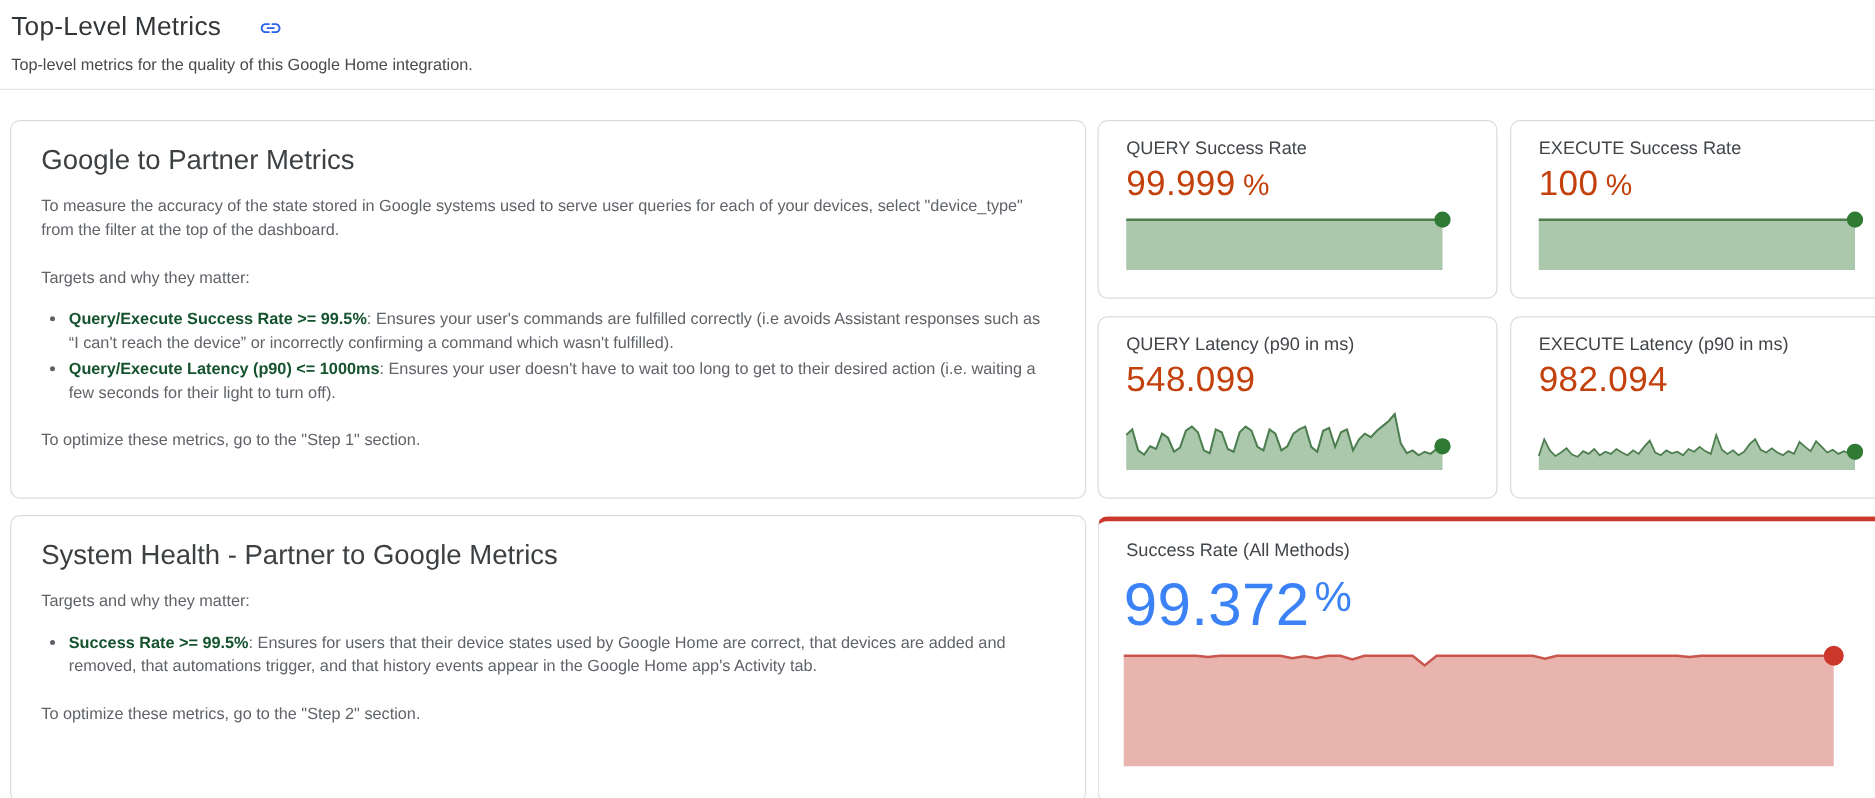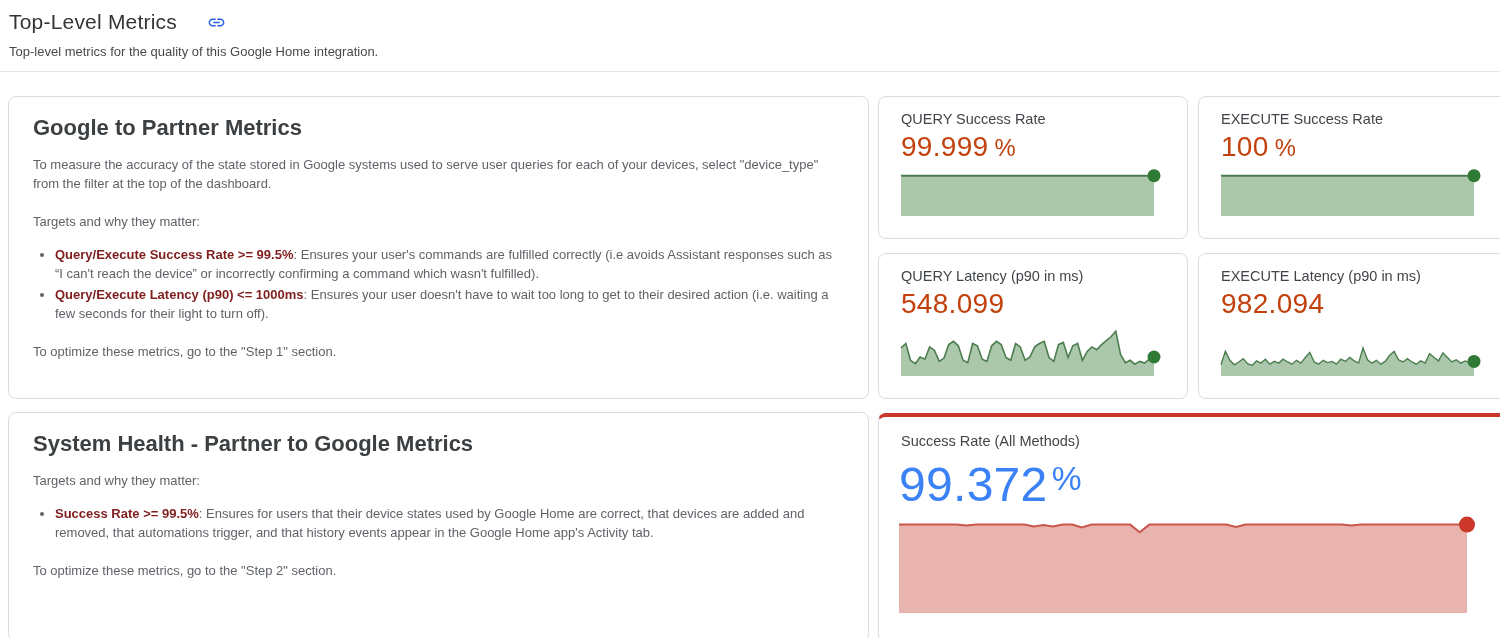--- a/index.html
+++ b/index.html
@@ -15,34 +15,34 @@
   .page-subtitle { font-size:13px; color:#47494c; margin-top:10px; }
   .divider { border:none; border-top:1px solid #e3e5e8; margin-top:12px; }
 
   
   .grid { display:grid; grid-template-columns:861px 614px; grid-template-rows:303px 230px;
           column-gap:9px; row-gap:13px; padding:24px 8px 0 8px; align-items:stretch; }
   .card { background:#fff; border:1px solid #dadce0; border-radius:8px; }
 
   
   .left-card { padding:18px 24px 18px 24px; overflow:hidden; }
-  .card-h { font-size:22px; font-weight:700; color:#3c4043; margin-bottom:14px; }
+  .card-h { font-size:22px; font-weight:400; color:#3c4043; margin-bottom:14px; }
   .body { font-size:13px; line-height:19px; color:#5f6368; }
   .intro { margin-bottom:19px; max-width:815px; }
   .targets { margin-bottom:14px; }
   .bullets { list-style:disc; padding-left:22px; margin-bottom:19px; max-width:800px; }
   .bullets li { font-size:13px; line-height:19px; color:#5f6368; margin-bottom:2px; }
-  .bullets b { color:#7f1d1d; font-weight:700; }
+  .bullets b { color:#14532d; font-weight:700; }
   .footer-line { margin-top:4px; }
 
   
   .metrics { grid-column:2; grid-row:1 / span 2; display:grid;
              grid-template-columns:1fr 1fr; grid-template-rows:143px 146px 229px;
              column-gap:10px; row-gap:14px; }
-  .tile { display:flex; flex-direction:column; padding:14px 33px 22px 22px; }
+  .tile { display:flex; flex-direction:column; padding:14px 43px 22px 22px; }
   .tile-title { font-size:14.5px; color:#414549; margin-bottom:4px; }
   .tile-value { display:flex; align-items:baseline; font-size:28px; letter-spacing:.3px; }
   .tile.good .tile-value { color:#c2410c; }
   .tile.bad  .tile-value { color:#3b82f6; }
   .unit { font-size:.85em; margin-left:6px; }
   .spark { margin-top:auto; height:56px; }
 
   .tile.big { grid-column:1 / span 2; border-top:4px solid #cc372c; padding:16px 24px 28px 20px; }
   .tile.big .tile-title { margin-left:2px; }
   .tile.big .tile-value { font-size:48px; margin-top:4px; }

